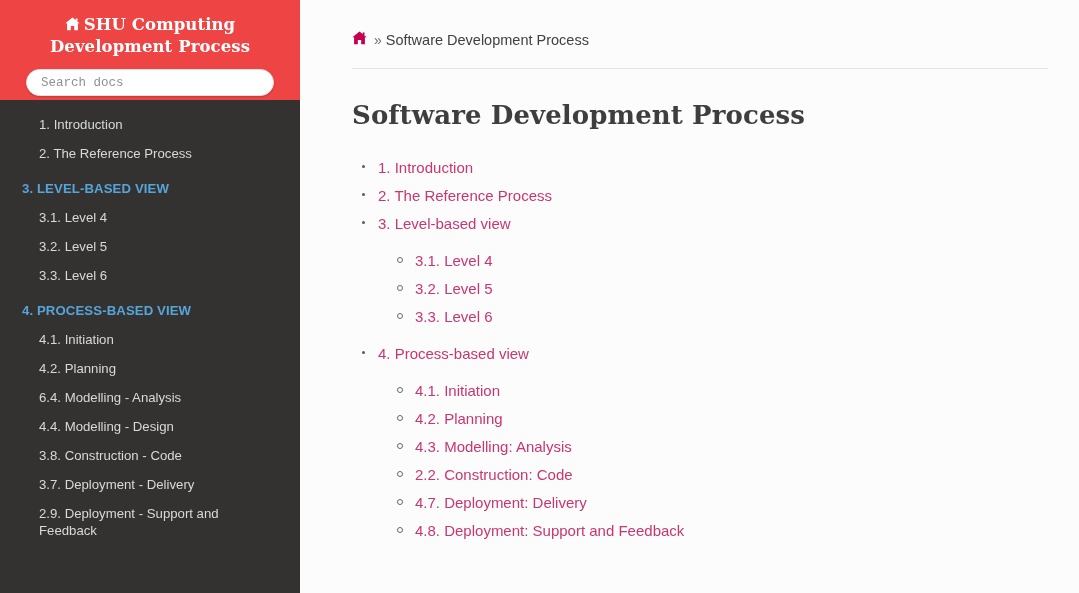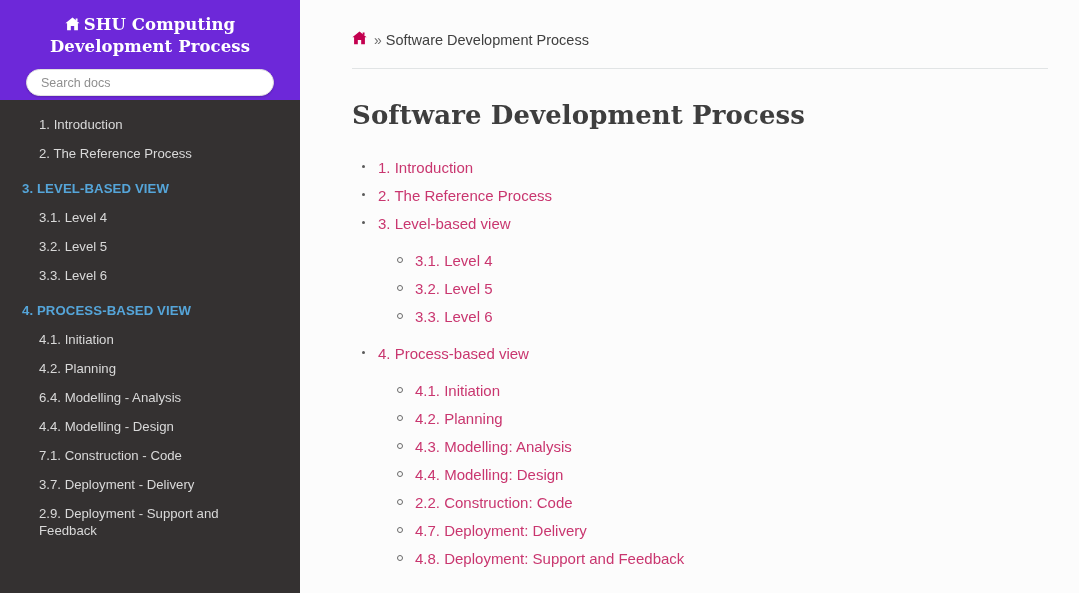--- a/index.html
+++ b/index.html
@@ -15,21 +15,21 @@
   
   .sidebar {
     width: 300px;
     height: 593px;
     background: #343131;
     flex: 0 0 300px;
     overflow: hidden;
     position: relative;
   }
   .sidebar-header {
-    background: #6d28d9;
+    background: #ef4444;
     padding: 14px 12px 16px 12px;
     height: 100px;
   }
   .brand {
     display: block;
     text-align: center;
     color: #ffffff;
     font-family: "DejaVu Serif", "Liberation Serif", serif;
     font-weight: bold;
     font-size: 16.5px;
@@ -44,21 +44,21 @@
     vertical-align: -1px;
   }
   .search-wrap { margin-top: 12px; padding: 0 14px; }
   .search-input {
     width: 100%;
     height: 27px;
     border-radius: 50px;
     border: 1px solid #e1e1e1;
     background: #ffffff;
     padding: 0 14px;
-    font-family: Liberation Sans, sans-serif;
+    font-family: Liberation Mono, monospace;
     font-size: 12.5px;
     color: #2c2c2c;
     outline: none;
     box-shadow: 0 1px 2px rgba(0,0,0,0.18);
   }
   .search-input::placeholder { color: #8f8f8f; }
 
   .nav-scroll { padding-top: 10px; }
   .nav-list { list-style: none; }
   .nav-item {
@@ -207,21 +207,21 @@
           <li>
             <a class="nav-item">4.2. Planning</a>
           </li>
           <li>
             <a class="nav-item">6.4. Modelling - Analysis</a>
           </li>
           <li>
             <a class="nav-item">4.4. Modelling - Design</a>
           </li>
           <li>
-            <a class="nav-item">7.1. Construction - Code</a>
+            <a class="nav-item">3.8. Construction - Code</a>
           </li>
           <li>
             <a class="nav-item">3.7. Deployment - Delivery</a>
           </li>
           <li>
             <a class="nav-item">2.9. Deployment - Support and Feedback</a>
           </li>
         </ul>
     </div>
   </nav>
@@ -250,21 +250,20 @@
           <li><a>2. The Reference Process</a></li>
           <li><a>3. Level-based view</a><ul class="toc-sub">
               <li><a>3.1. Level 4</a></li>
               <li><a>3.2. Level 5</a></li>
               <li><a>3.3. Level 6</a></li>
             </ul></li>
           <li><a>4. Process-based view</a><ul class="toc-sub">
               <li><a>4.1. Initiation</a></li>
               <li><a>4.2. Planning</a></li>
               <li><a>4.3. Modelling: Analysis</a></li>
-              <li><a>4.4. Modelling: Design</a></li>
               <li><a>2.2. Construction: Code</a></li>
               <li><a>4.7. Deployment: Delivery</a></li>
               <li><a>4.8. Deployment: Support and Feedback</a></li>
             </ul></li>
         </ul>
 
     </div>
   </main>
 
 </div>

